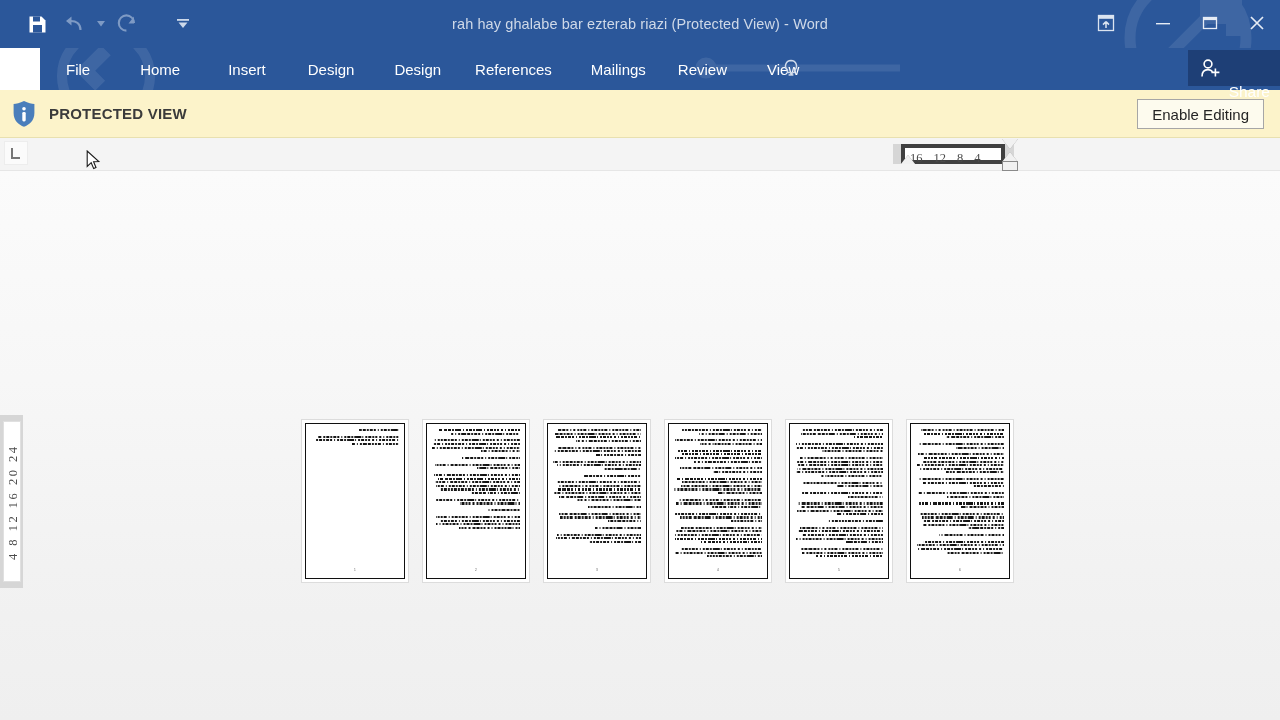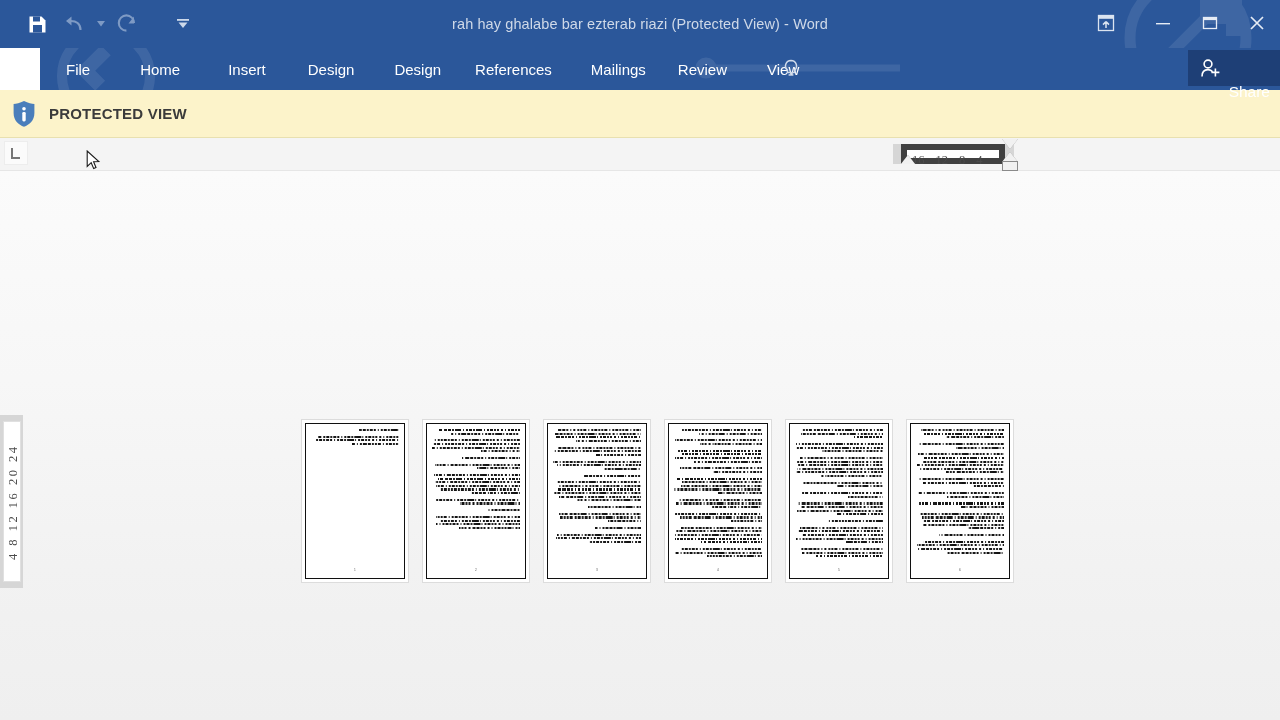--- a/index.html
+++ b/index.html
@@ -119,21 +119,21 @@
   #tabsel {
     position:absolute; left:4px; top:3px; width:24px; height:24px;
     background:#fbfbfb; border:1px solid #ededed;
   }
   #tabsel-L {
     position:absolute; left:6px; top:6px; width:9px; height:11px;
     border-left:2.5px solid #767676; border-bottom:2.5px solid #767676;
   }
   #ruler-h-track {
     position:absolute; left:901px; top:6px; width:104px; height:20px;
-    background:#ffffff; border:6px solid #404040;
+    background:#ffffff; border:4px solid #404040;
   }
   #ruler-h-nums {
     position:absolute; left:0; top:0; width:104px; height:20px;
     display:flex; align-items:center; justify-content:flex-start; gap:11px;
     padding-left:5px;
     font-family:"Liberation Serif", serif; font-size:12.5px; color:#4a4a4a;
   }
   #ruler-h-nums span { white-space:nowrap; }
   #ruler-gray-left {
     position:absolute; left:893px; top:6px; width:9px; height:20px; background:#d6d6d6;
@@ -349,20 +349,21 @@
 
 <div id="pvbar">
   <div id="pv-shield">
     <svg width="24" height="28" viewBox="0 0 24 28">
       <path d="M12 1 C8 3.2 4 3.8 1.6 4 L1.6 13 C1.6 20.5 6.6 24.8 12 26.8 C17.4 24.8 22.4 20.5 22.4 13 L22.4 4 C20 3.8 16 3.2 12 1 Z" fill="#4a7ebb"></path>
       <circle cx="12" cy="8.8" r="1.8" fill="#ffffff"></circle>
       <rect x="10.3" y="12" width="3.4" height="9.4" rx="1.3" fill="#ffffff"></rect>
     </svg>
   </div>
   <div id="pv-strong">PROTECTED VIEW</div>
+  <div id="enable-editing">Enable Editing</div>
 </div>
 
 <div id="ruler-h">
   <div id="tabsel">
     <div id="tabsel-L"></div>
   </div>
   <div id="ruler-gray-left"></div>
   <div id="ruler-gray-right"></div>
   <div id="ruler-h-track">
     <div id="ruler-h-nums">

